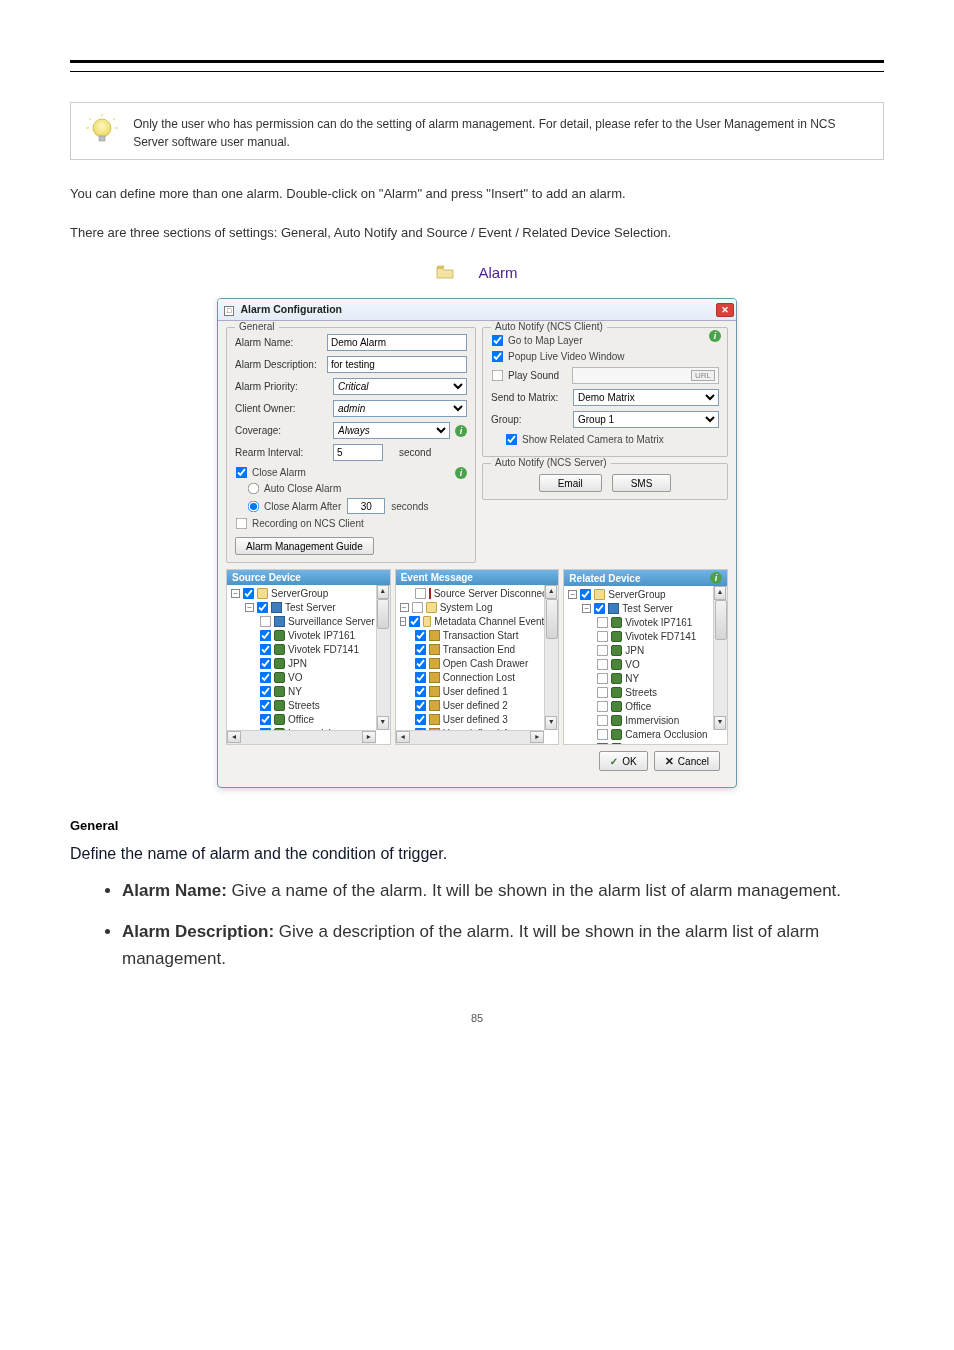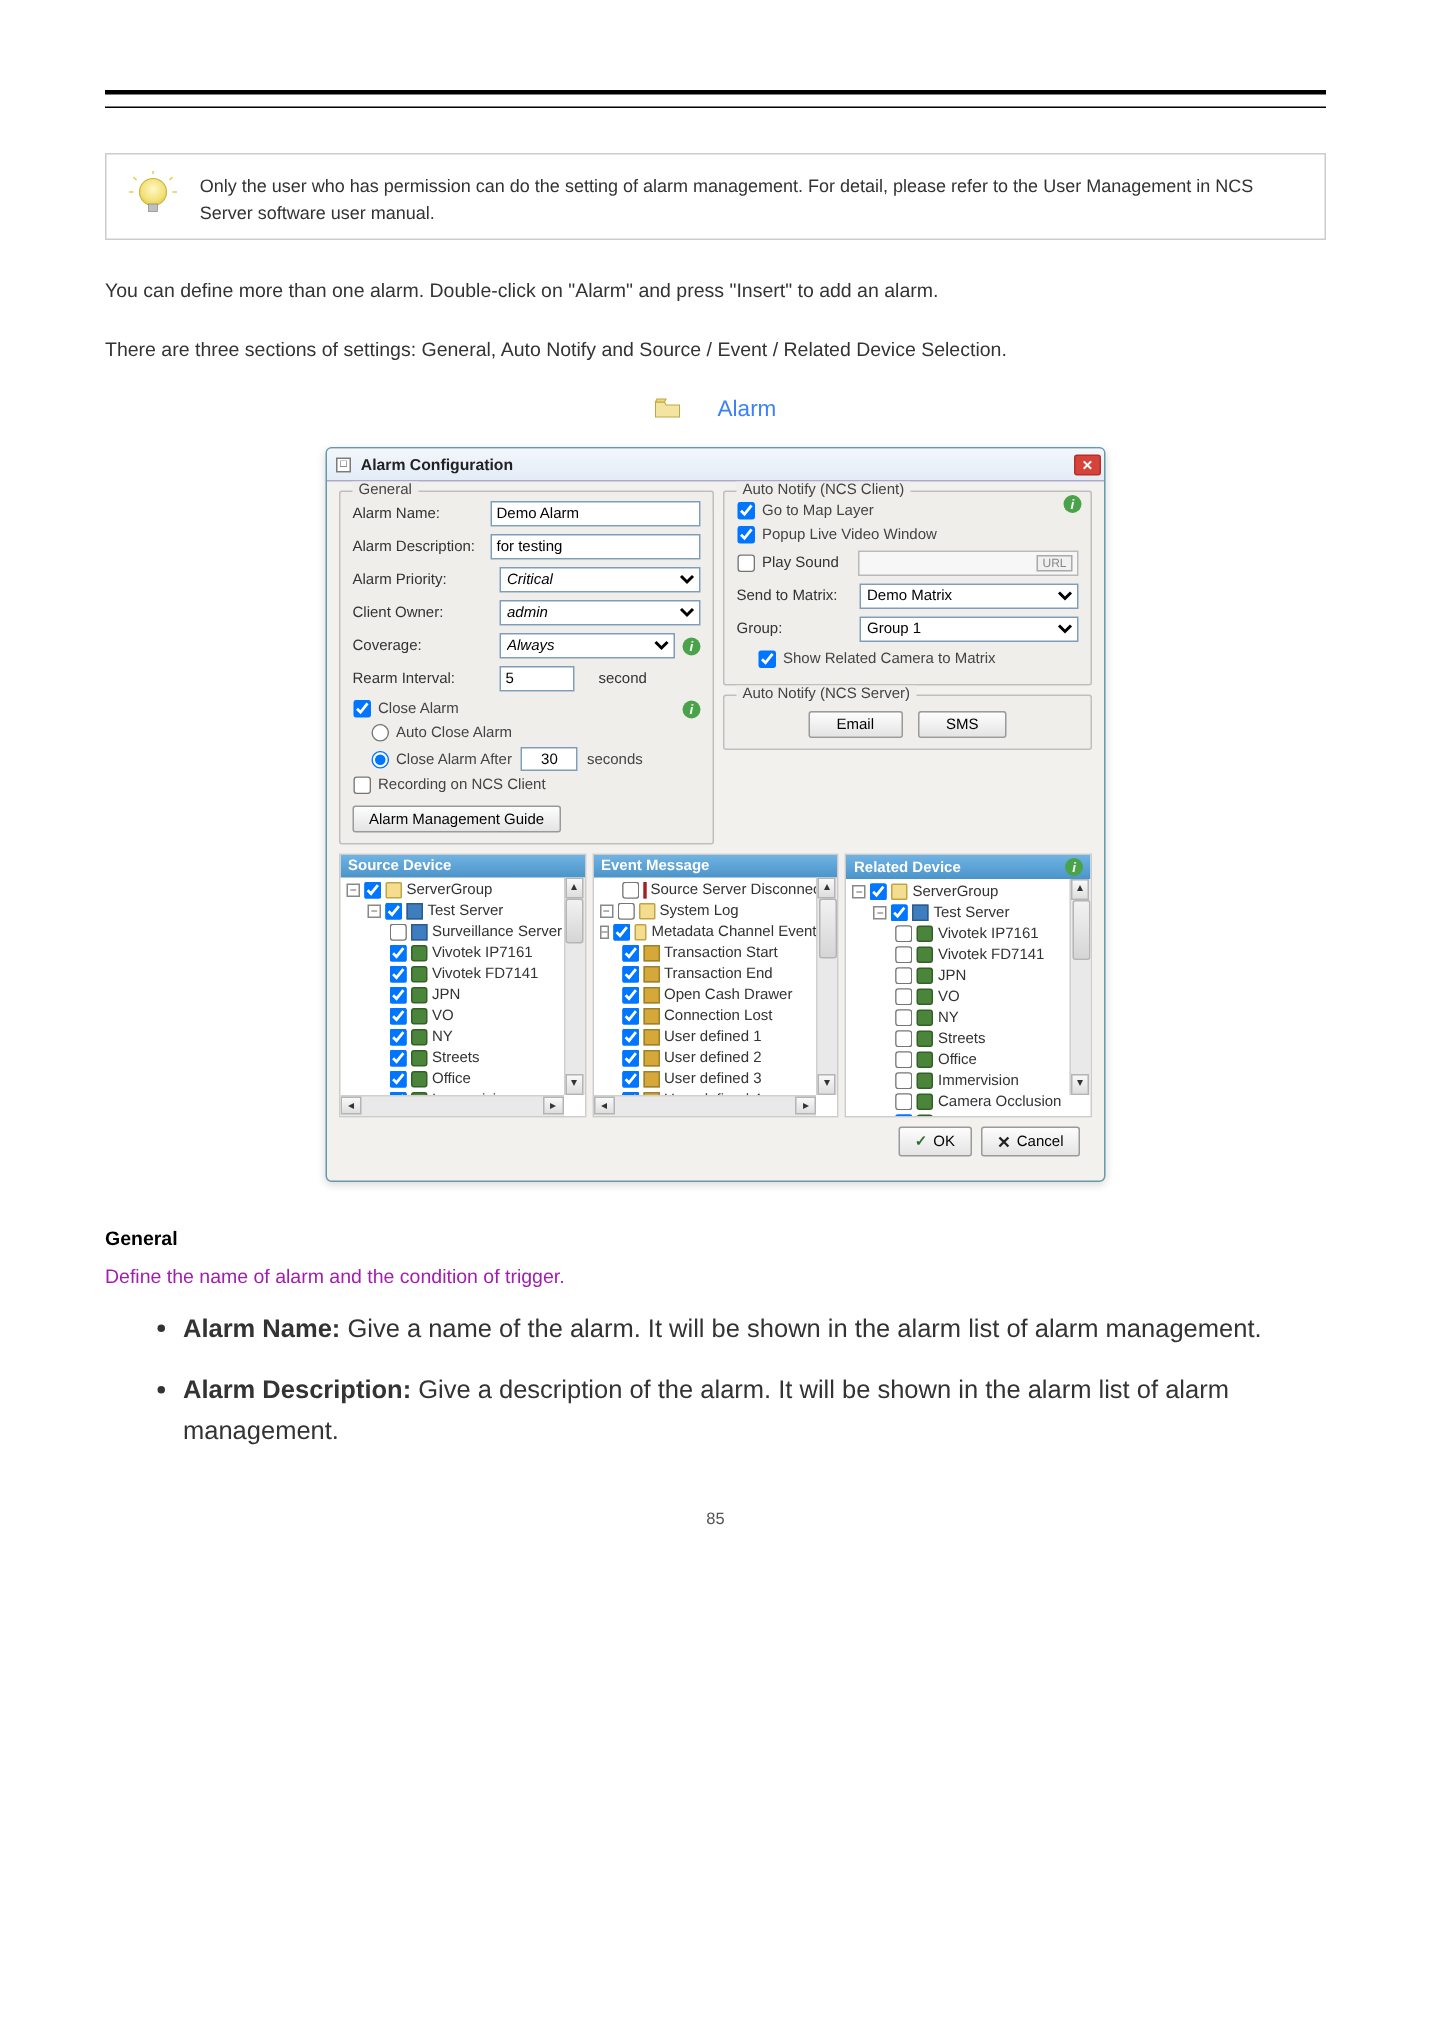--- a/index.html
+++ b/index.html
@@ -7,21 +7,21 @@
 .page { padding: 60px 70px 40px 70px; }
 .top-rule { border-top: 3px solid #000; margin-bottom: 8px; }
 .sub-rule { border-top: 1px solid #000; margin-bottom: 30px; }
 .note-box { border: 1px solid #ccc; padding: 8px 14px; margin-bottom: 24px; display: flex; align-items: flex-end; background: #fff; }
 .bulb-icon { width: 40px; height: 40px; display: flex; align-items: center; justify-content: center; margin-right: 14px; }
 .bulb-svg { width: 34px; height: 34px; }
 .note-text { font-size: 12px; line-height: 1.5; }
 .section-body { font-size: 13px; line-height: 1.6; margin-bottom: 10px; }
 .section-intro { margin-top: 18px; margin-bottom: 6px; }
 .alarm-heading { text-align: center; margin: 20px 0 16px 0; }
-.alarm-heading-inner { display: inline-flex; align-items: center; gap: 24px; font-size: 15px; color: #3b82f6; }
+.alarm-heading-inner { display: inline-flex; align-items: center; gap: 24px; font-size: 15px; color: #4c1d95; }
 .folder-icon-h { width: 18px; height: 14px; }
 
 
 .dialog-shadow { width: 520px; margin: 0 auto 30px auto; border: 1px solid #69a; border-radius: 4px; overflow: hidden; background: #f2f1ee; box-shadow: 0 2px 6px rgba(0,0,0,0.15); }
 .dlg-title { background: linear-gradient(#f3f7fc,#e3ecf7); height: 22px; display: flex; align-items: center; justify-content: space-between; padding: 0 2px 0 6px; font-size: 10.5px; color: #222; font-weight: bold; border-bottom: 1px solid #aac; }
 .dlg-close { width: 18px; height: 14px; display: flex; align-items: center; justify-content: center; background: #d7433a; color: #fff; font-size: 9px; border: 1px solid #b13328; border-radius: 2px; cursor: pointer; }
 .dlg-body { padding: 6px 8px 8px 8px; }
 .dlg-row { display: flex; gap: 6px; }
 .panel { border: 1px solid #bfbfbd; background: #efeeeb; border-radius: 2px; padding: 6px 8px 7px 8px; position: relative; }
 .panel-title { position: absolute; top: -7px; left: 8px; background: #efeeeb; padding: 0 4px; font-size: 10px; color: #444; }
@@ -72,21 +72,21 @@
 .indent-2 { padding-left: 28px; }
 .minus-box { display: inline-flex; width: 9px; height: 9px; border: 1px solid #888; background: #fff; font-size: 8px; line-height: 1; align-items: center; justify-content: center; margin-right: 2px; color: #555; }
 
 
 .dlg-footer { display: flex; justify-content: flex-end; gap: 6px; padding: 6px 8px 8px 0; }
 .btn-main { height: 20px; padding: 0 10px; font-size: 10px; border: 1px solid #9a9a9a; background: linear-gradient(#fdfdfd,#e4e4e4); border-radius: 2px; cursor: pointer; display: flex; align-items: center; gap: 4px; }
 .btn-main .ok-mark { color: #2c7030; font-weight: bold; }
 .btn-main .x-mark { color: #222; font-weight: bold; font-size: 11px; }
 
 .general-heading { font-size: 13px; font-weight: bold; margin-top: 28px; margin-bottom: 8px; color: #000; }
-.desc { font-size: 13px; line-height: 1.6; color: #a21caf; margin-bottom: 10px; }
+.desc { font-size: 16px; line-height: 1.6; color: #0f172a; margin-bottom: 10px; }
 ul.bullets { padding-left: 52px; margin-top: 4px; }
 ul.bullets li { font-size: 17px; line-height: 1.6; margin-bottom: 14px; }
 .bullets b { font-weight: bold; }
 
 .footer { text-align: center; font-size: 11px; color: #555; margin-top: 40px; }
 </style>
 </head>
 <body>
 
 <div class="page">

